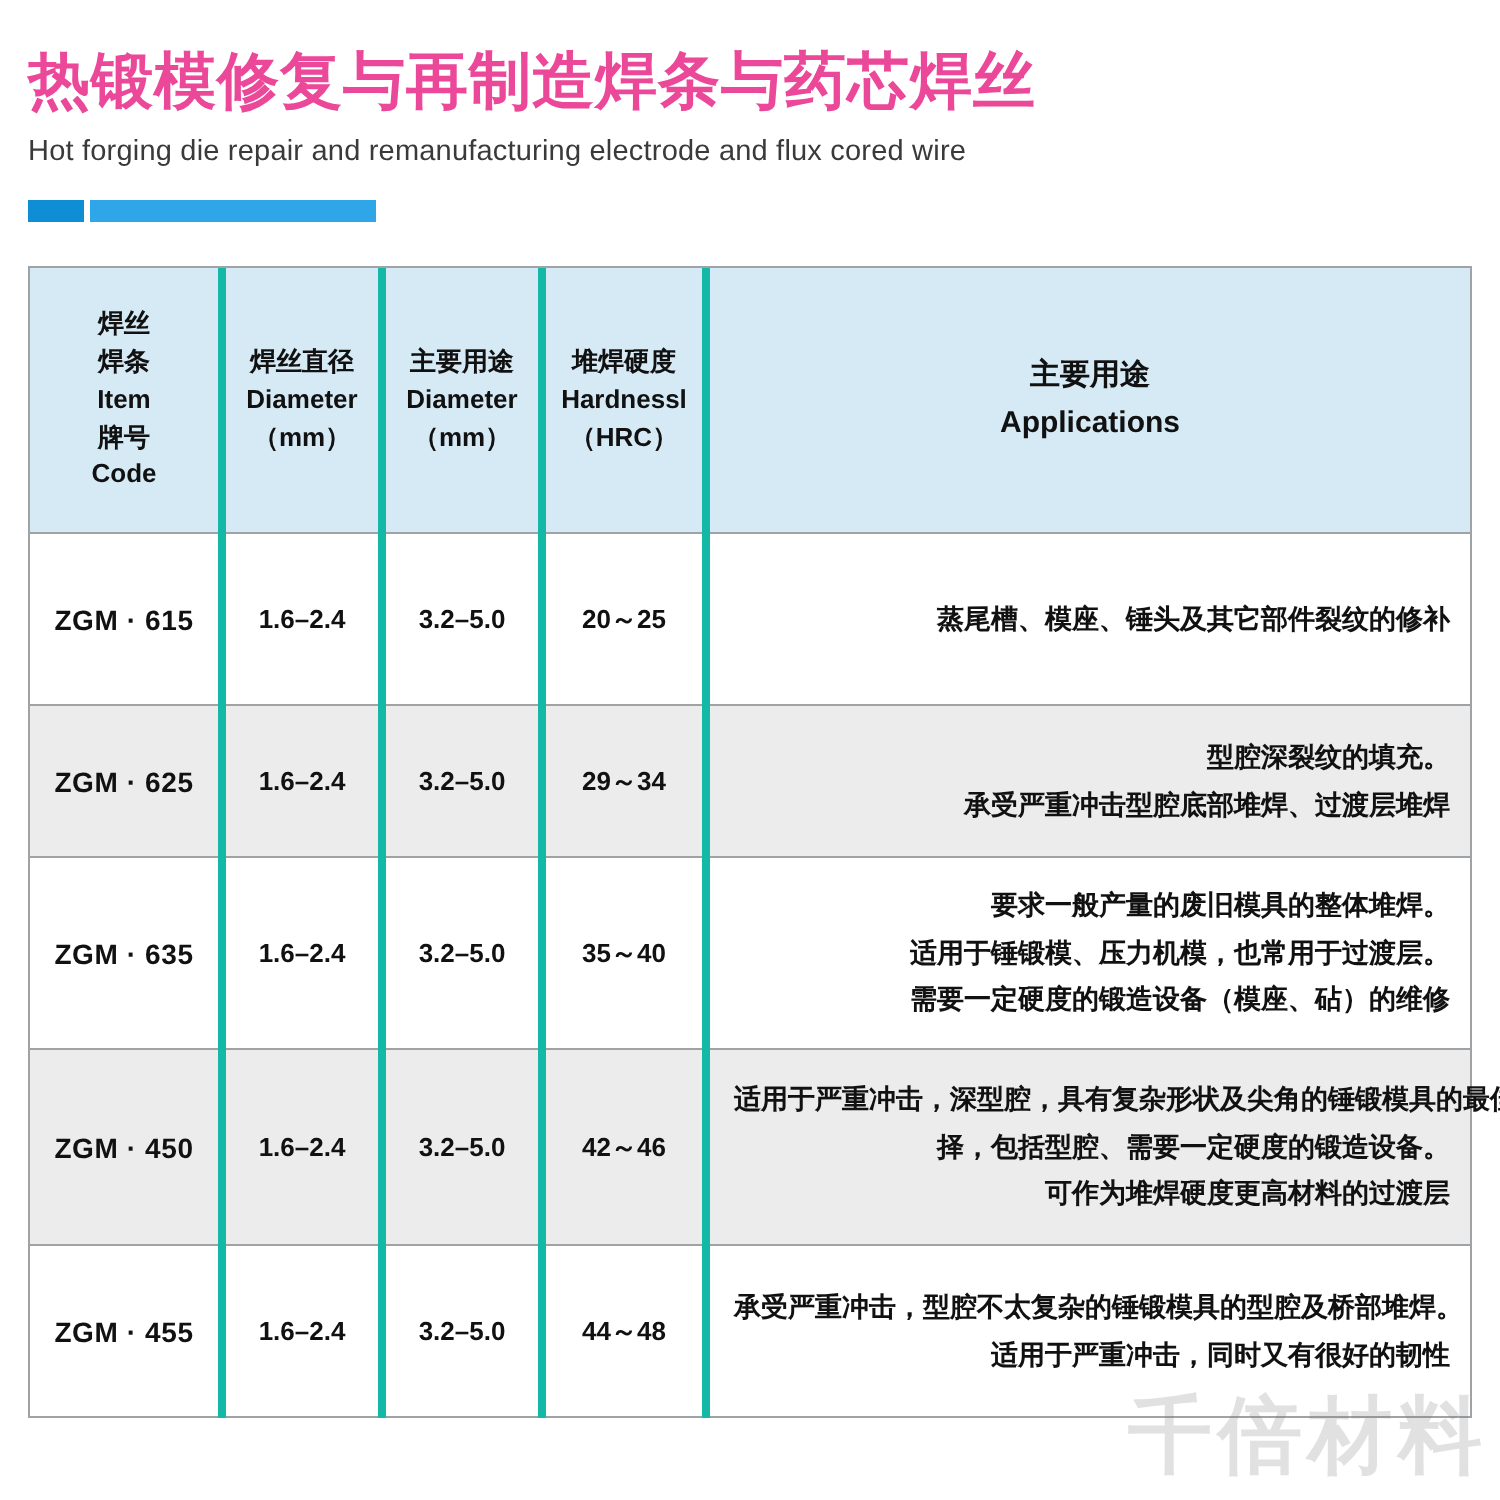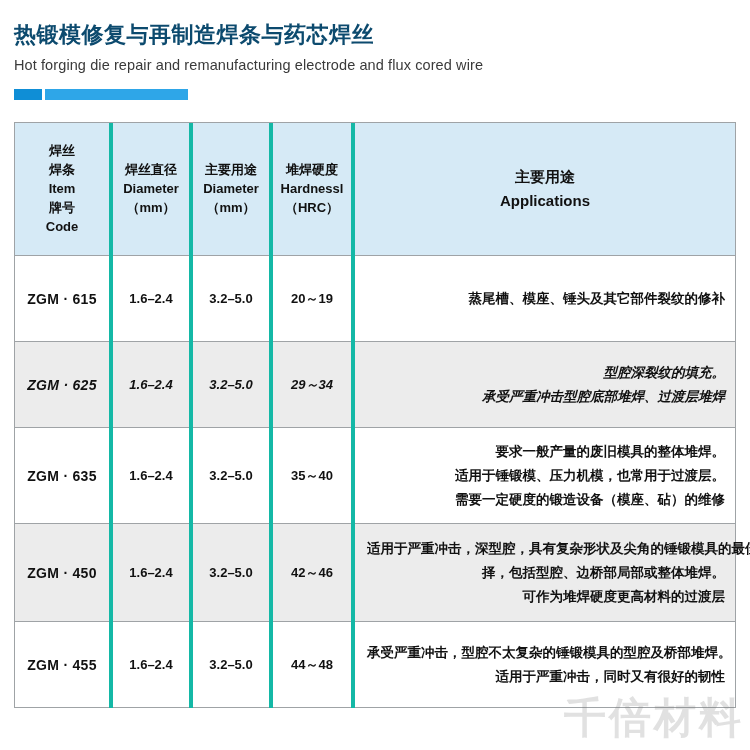--- a/index.html
+++ b/index.html
@@ -21,23 +21,23 @@
     height: 750px;
     box-sizing: border-box;
     padding: 0;
   }
 
   
   .header {
     padding: 22px 14px 0 14px;
   }
   .title-cn {
-    font-size: 22px;
-    font-weight: bold;
-    color: #0c4a6e;
+    font-size: 31px;
+    font-weight: bold;
+    color: #ec4899;
     letter-spacing: 0.5px;
     line-height: 1.2;
     white-space: nowrap;
   }
   .title-en {
     margin-top: 9px;
     font-size: 14.5px;
     color: #3a3a3a;
     letter-spacing: 0.1px;
     white-space: nowrap;
@@ -127,21 +127,21 @@
     font-weight: bold;
     line-height: 1.75;
     padding: 6px 10px 6px 12px;
   }
   td.c-app .line {
     display: block;
     white-space: nowrap;
   }
 
   .row-h1 { height: 86px; }
-  .row-h2 { height: 86px; font-style: italic; }
+  .row-h2 { height: 76px; }
   .row-h3 { height: 96px; }
   .row-h4 { height: 98px; }
   .row-h5 { height: 86px; }
 
   
   .watermark {
     position: absolute;
     right: 6px;
     bottom: 4px;
     font-size: 42px;
@@ -215,21 +215,21 @@
             </span>
           </th>
         </tr>
       </thead>
       <tbody>
 
         <tr class="odd row-h1">
           <td class="c-item">ZGM · 615</td>
           <td class="c-d1">1.6–2.4</td>
           <td class="c-d2">3.2–5.0</td>
-          <td class="c-hard">20～19</td>
+          <td class="c-hard">20～25</td>
           <td class="c-app">
             <span class="line">蒸尾槽、模座、锤头及其它部件裂纹的修补</span>
           </td>
         </tr>
 
         <tr class="even row-h2">
           <td class="c-item">ZGM · 625</td>
           <td class="c-d1">1.6–2.4</td>
           <td class="c-d2">3.2–5.0</td>
           <td class="c-hard">29～34</td>
@@ -251,21 +251,21 @@
           </td>
         </tr>
 
         <tr class="even row-h4">
           <td class="c-item">ZGM · 450</td>
           <td class="c-d1">1.6–2.4</td>
           <td class="c-d2">3.2–5.0</td>
           <td class="c-hard">42～46</td>
           <td class="c-app">
             <span class="line">适用于严重冲击，深型腔，具有复杂形状及尖角的锤锻模具的最佳选</span>
-            <span class="line">择，包括型腔、边桥部局部或整体堆焊。</span>
+            <span class="line">择，包括型腔、需要一定硬度的锻造设备。</span>
             <span class="line">可作为堆焊硬度更高材料的过渡层</span>
           </td>
         </tr>
 
         <tr class="odd row-h5">
           <td class="c-item">ZGM · 455</td>
           <td class="c-d1">1.6–2.4</td>
           <td class="c-d2">3.2–5.0</td>
           <td class="c-hard">44～48</td>
           <td class="c-app">

